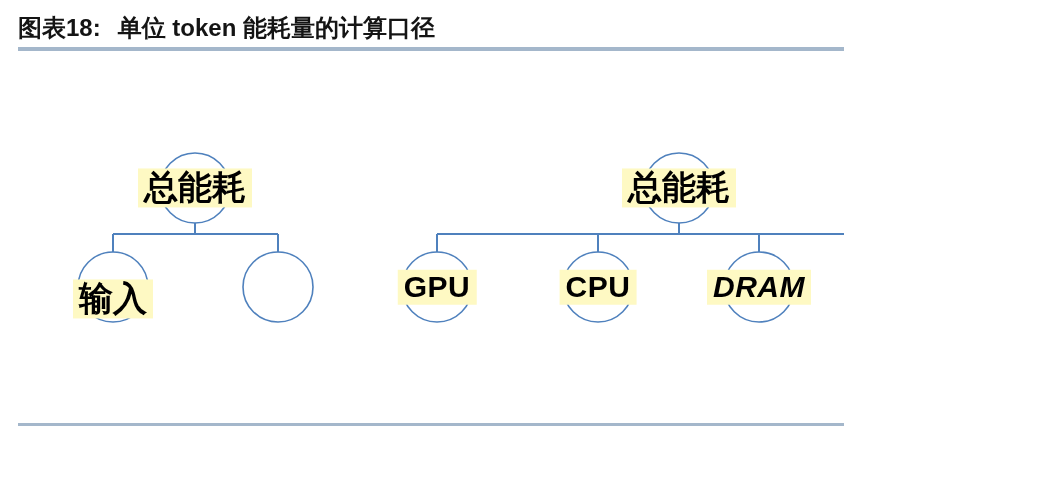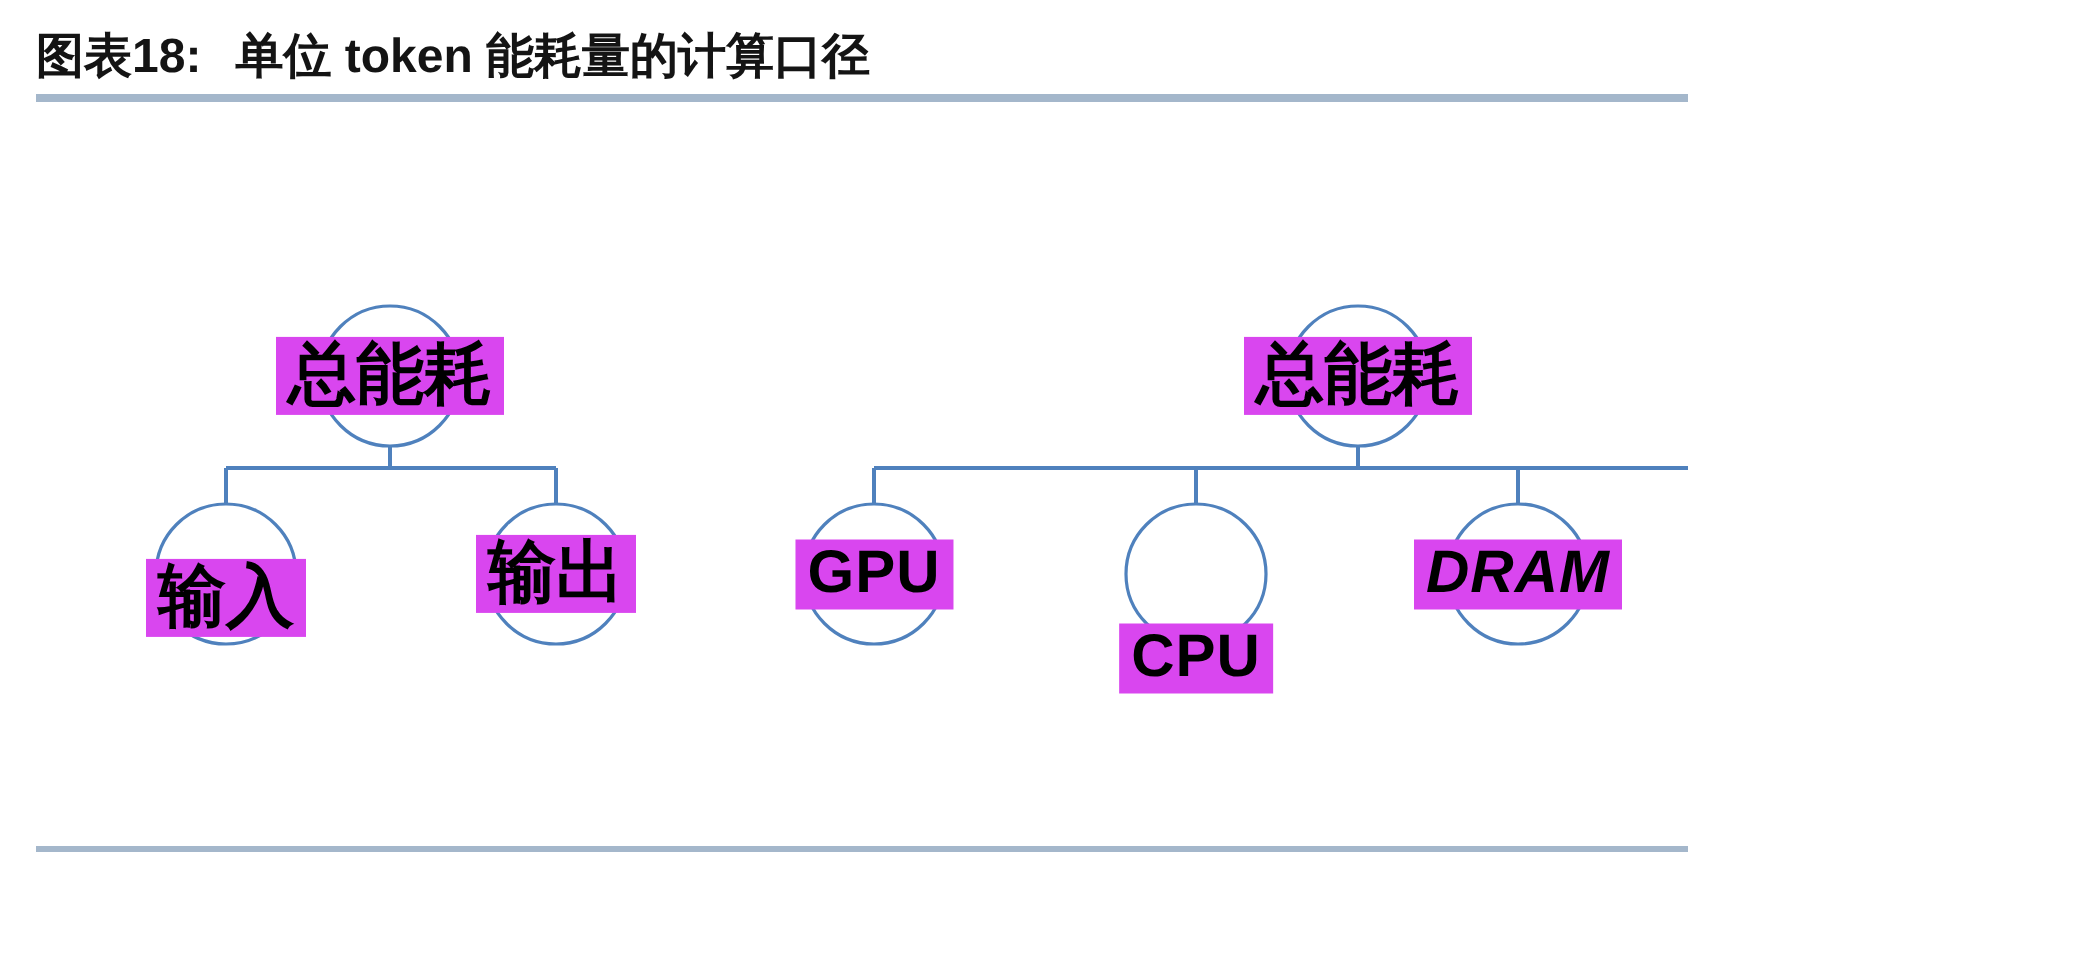--- a/index.html
+++ b/index.html
@@ -7,21 +7,21 @@
         font-family:"Liberation Sans","DejaVu Sans",sans-serif;}
 
   
   .fig-title{position:absolute;left:18px;top:12px;font-size:24px;font-weight:bold;
              color:#141414;white-space:nowrap;}
   .fig-title .prefix{margin-right:17px;}
   .title-rule{position:absolute;left:18px;top:47px;width:997px;height:4px;background:#a4b7cb;}
 
   
   svg.diagram{position:absolute;left:0;top:0;width:1048px;height:480px;}
-  .node-label{position:absolute;transform:translate(-50%,-50%);background:#d946ef;
+  .node-label{position:absolute;transform:translate(-50%,-50%);background:#fef9c3;
               padding:0 6px;font-weight:bold;color:#000;white-space:nowrap;line-height:1.15;}
   .cn{font-family:"Liberation Serif","DejaVu Serif",serif;font-size:34px;}
   .en{font-family:"Liberation Sans","DejaVu Sans",sans-serif;font-size:30px;letter-spacing:.5px;}
 
   
   .footer-rule{position:absolute;left:18px;top:423px;width:997px;height:3px;background:#a4b7cb;}
   .source-note{position:absolute;left:20px;top:436px;font-size:19px;letter-spacing:7px;
                color:#8a8a8a;font-family:"Liberation Serif","DejaVu Serif",serif;white-space:nowrap;}
 </style>
 </head>
@@ -46,23 +46,22 @@
 
     <circle cx="679" cy="188" r="35" stroke="#4f81bd" stroke-width="1.6" fill="#ffffff"></circle>
     <circle cx="437" cy="287" r="35" stroke="#4f81bd" stroke-width="1.6" fill="#ffffff"></circle>
     <circle cx="598" cy="287" r="35" stroke="#4f81bd" stroke-width="1.6" fill="#ffffff"></circle>
     <circle cx="759" cy="287" r="35" stroke="#4f81bd" stroke-width="1.6" fill="#ffffff"></circle>
     <circle cx="920" cy="287" r="35" stroke="#4f81bd" stroke-width="1.6" fill="#ffffff"></circle>
   </svg>
 
   <div class="node-label cn" style="left:195px;top:188px;">总能耗</div>
   <div class="node-label cn" style="left:113px;top:287px;margin-top:12px;">输入</div>
-  <div class="node-label cn" style="left:278px;top:287px;">输出</div>
 
   <div class="node-label cn" style="left:679px;top:188px;">总能耗</div>
   <div class="node-label en" style="left:437px;top:287px;">GPU</div>
-  <div class="node-label en" style="left:598px;top:287px;margin-top:42px;">CPU</div>
+  <div class="node-label en" style="left:598px;top:287px;">CPU</div>
   <div class="node-label en" style="left:759px;top:287px;font-style:italic;">DRAM</div>
   <div class="node-label cn" style="left:920px;top:287px;">其他</div>
 
   <div class="footer-rule"></div>
 
 </div>
 
 </body></html>

